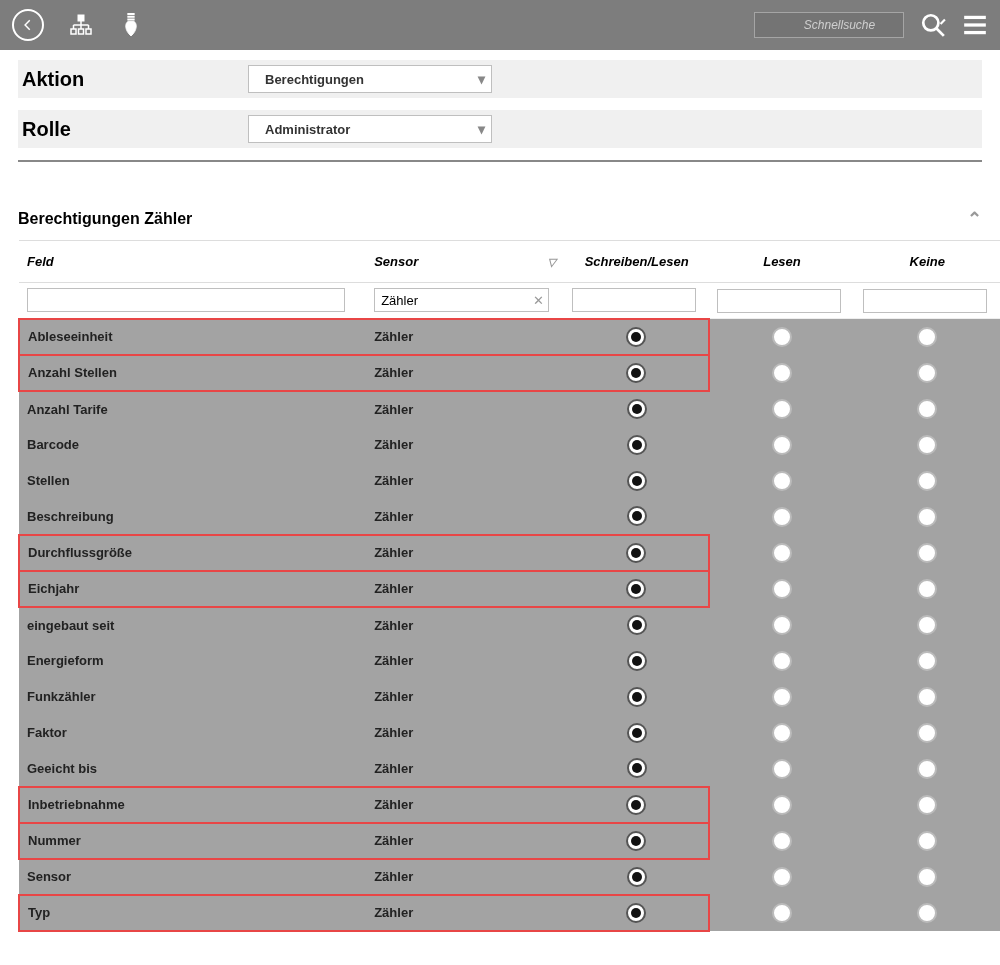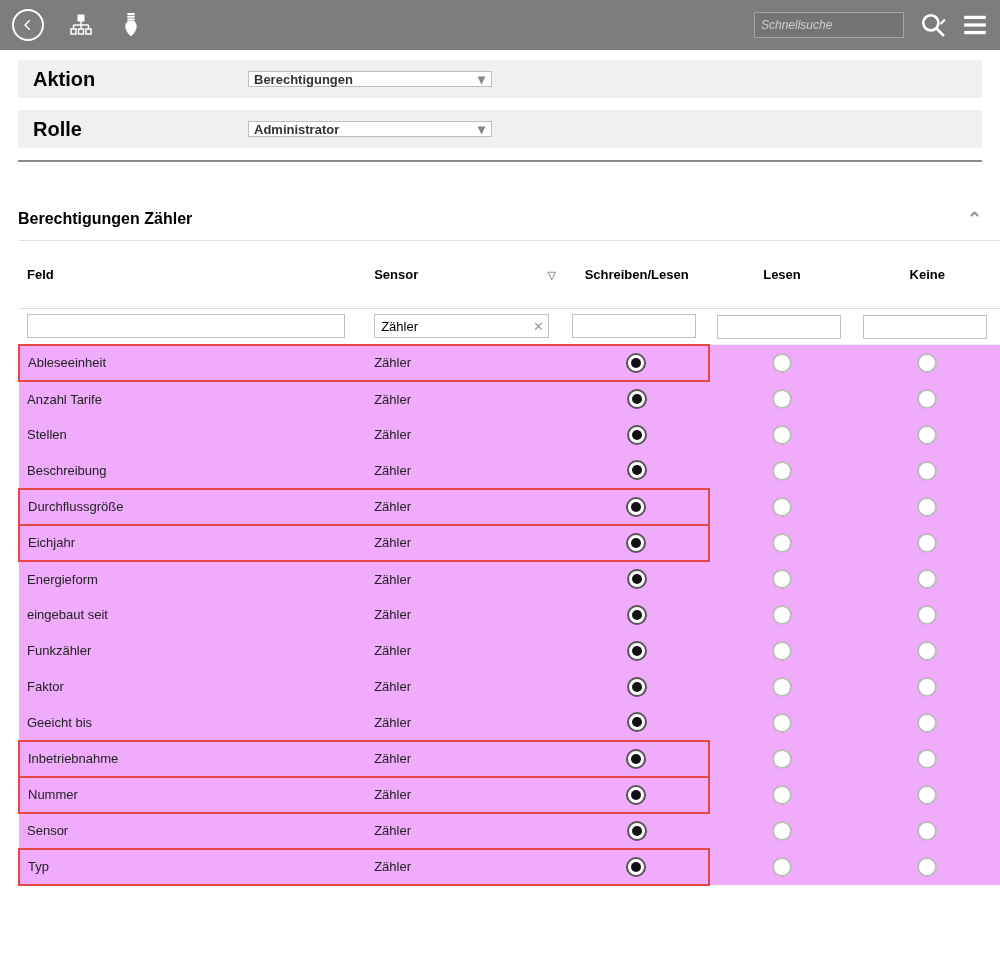--- a/index.html
+++ b/index.html
@@ -41,48 +41,49 @@
     padding: 0 6px;
   }
   .quicksearch input {
     flex: 1;
     background: transparent;
     border: none;
     color: #fef9c3;
     font-size: 12px;
     font-style: italic;
     outline: none;
+    text-align: center;
   }
   .quicksearch input::placeholder { color: #cfcfcf; font-style: italic; }
   .quicksearch .search-inline { width: 14px; height: 14px; }
 
   
   .form-area { padding: 10px 18px 0 18px; }
   .form-row {
     display: flex;
     align-items: center;
     background: #f0f0f0;
     height: 38px;
     margin-bottom: 12px;
   }
   .form-row .label {
     width: 230px;
     font-weight: bold;
     font-size: 20px;
     color: #000;
-    padding-left: 15px;
+    padding-left: 4px;
   }
   .form-row .select {
     width: 244px;
-    height: 16px;
+    height: 28px;
     background: #fff;
     border: 1px solid #bfbfbf;
     display: flex;
     align-items: center;
-    padding: 0 5px;
+    padding: 0 16px;
     font-size: 13px;
     font-weight: bold;
     position: relative;
     cursor: pointer;
   }
   .form-row .select .chev {
     position: absolute;
     right: 6px; top: 50%; transform: translateY(-50%);
     color: #888;
     font-size: 14px;
@@ -105,25 +106,26 @@
   .table {
     width: calc(100% - 18px);
     margin-left: 18px;
     border-collapse: collapse;
   }
   .table th {
     background: #fff;
     border-top: 1px solid #ddd;
     border-bottom: 1px solid #ddd;
     text-align: left;
-    padding: 26px 8px;
+    padding: 13px 8px;
     font-size: 13px;
     font-weight: bold;
     color: #000;
     position: relative;
+    font-style: italic;
   }
   .table th.center { text-align: center; }
   .table th .filter-icon {
     position: absolute;
     right: 8px; top: 50%; transform: translateY(-50%);
     color: #999;
     font-size: 11px;
   }
   .filter-row td { padding: 8px 4px; background: #fff; border-bottom: 1px solid #eee; }
   .filter-row input {
@@ -142,21 +144,21 @@
     cursor: pointer;
   }
 
   .table td {
     padding: 0 8px;
     height: 36px;
     font-size: 13px;
     color: #222;
     vertical-align: middle;
   }
-  .table tbody tr.data { background: #f0abfc; }
+  .table tbody tr.data { background: #a3a3a3; font-weight: bold; }
   .table td.center { text-align: center; }
 
   
   .col-feld { width: 344px; }
   .col-sektion { width: 196px; }
   .col-rw { width: 144px; }
   .col-r { width: 144px; }
   .col-none { width: 144px; }
 
   
@@ -311,28 +313,42 @@
     </tr>
   </thead>
   <tbody id="table-body">
   <tr class="data highlight">
         <td class="hlcell first">Ableseeinheit</td>
         <td class="hlcell">Zähler</td>
         <td class="center hlcell last"><span class="radio selected"></span></td>
         <td class="center"><span class="radio unselected"></span></td>
         <td class="center"><span class="radio unselected"></span></td>
       </tr>
+      <tr class="data highlight">
+        <td class="hlcell first">Anzahl Stellen</td>
+        <td class="hlcell">Zähler</td>
+        <td class="center hlcell last"><span class="radio selected"></span></td>
+        <td class="center"><span class="radio unselected"></span></td>
+        <td class="center"><span class="radio unselected"></span></td>
+      </tr>
       <tr class="data">
         <td>Anzahl Tarife</td>
         <td>Zähler</td>
         <td class="center"><span class="radio selected"></span></td>
         <td class="center"><span class="radio unselected"></span></td>
         <td class="center"><span class="radio unselected"></span></td>
       </tr>
       <tr class="data">
+        <td>Barcode</td>
+        <td>Zähler</td>
+        <td class="center"><span class="radio selected"></span></td>
+        <td class="center"><span class="radio unselected"></span></td>
+        <td class="center"><span class="radio unselected"></span></td>
+      </tr>
+      <tr class="data">
         <td>Stellen</td>
         <td>Zähler</td>
         <td class="center"><span class="radio selected"></span></td>
         <td class="center"><span class="radio unselected"></span></td>
         <td class="center"><span class="radio unselected"></span></td>
       </tr>
       <tr class="data">
         <td>Beschreibung</td>
         <td>Zähler</td>
         <td class="center"><span class="radio selected"></span></td>
@@ -347,28 +363,28 @@
         <td class="center"><span class="radio unselected"></span></td>
       </tr>
       <tr class="data highlight">
         <td class="hlcell first">Eichjahr</td>
         <td class="hlcell">Zähler</td>
         <td class="center hlcell last"><span class="radio selected"></span></td>
         <td class="center"><span class="radio unselected"></span></td>
         <td class="center"><span class="radio unselected"></span></td>
       </tr>
       <tr class="data">
+        <td>eingebaut seit</td>
+        <td>Zähler</td>
+        <td class="center"><span class="radio selected"></span></td>
+        <td class="center"><span class="radio unselected"></span></td>
+        <td class="center"><span class="radio unselected"></span></td>
+      </tr>
+      <tr class="data">
         <td>Energieform</td>
-        <td>Zähler</td>
-        <td class="center"><span class="radio selected"></span></td>
-        <td class="center"><span class="radio unselected"></span></td>
-        <td class="center"><span class="radio unselected"></span></td>
-      </tr>
-      <tr class="data">
-        <td>eingebaut seit</td>
         <td>Zähler</td>
         <td class="center"><span class="radio selected"></span></td>
         <td class="center"><span class="radio unselected"></span></td>
         <td class="center"><span class="radio unselected"></span></td>
       </tr>
       <tr class="data">
         <td>Funkzähler</td>
         <td>Zähler</td>
         <td class="center"><span class="radio selected"></span></td>
         <td class="center"><span class="radio unselected"></span></td>

